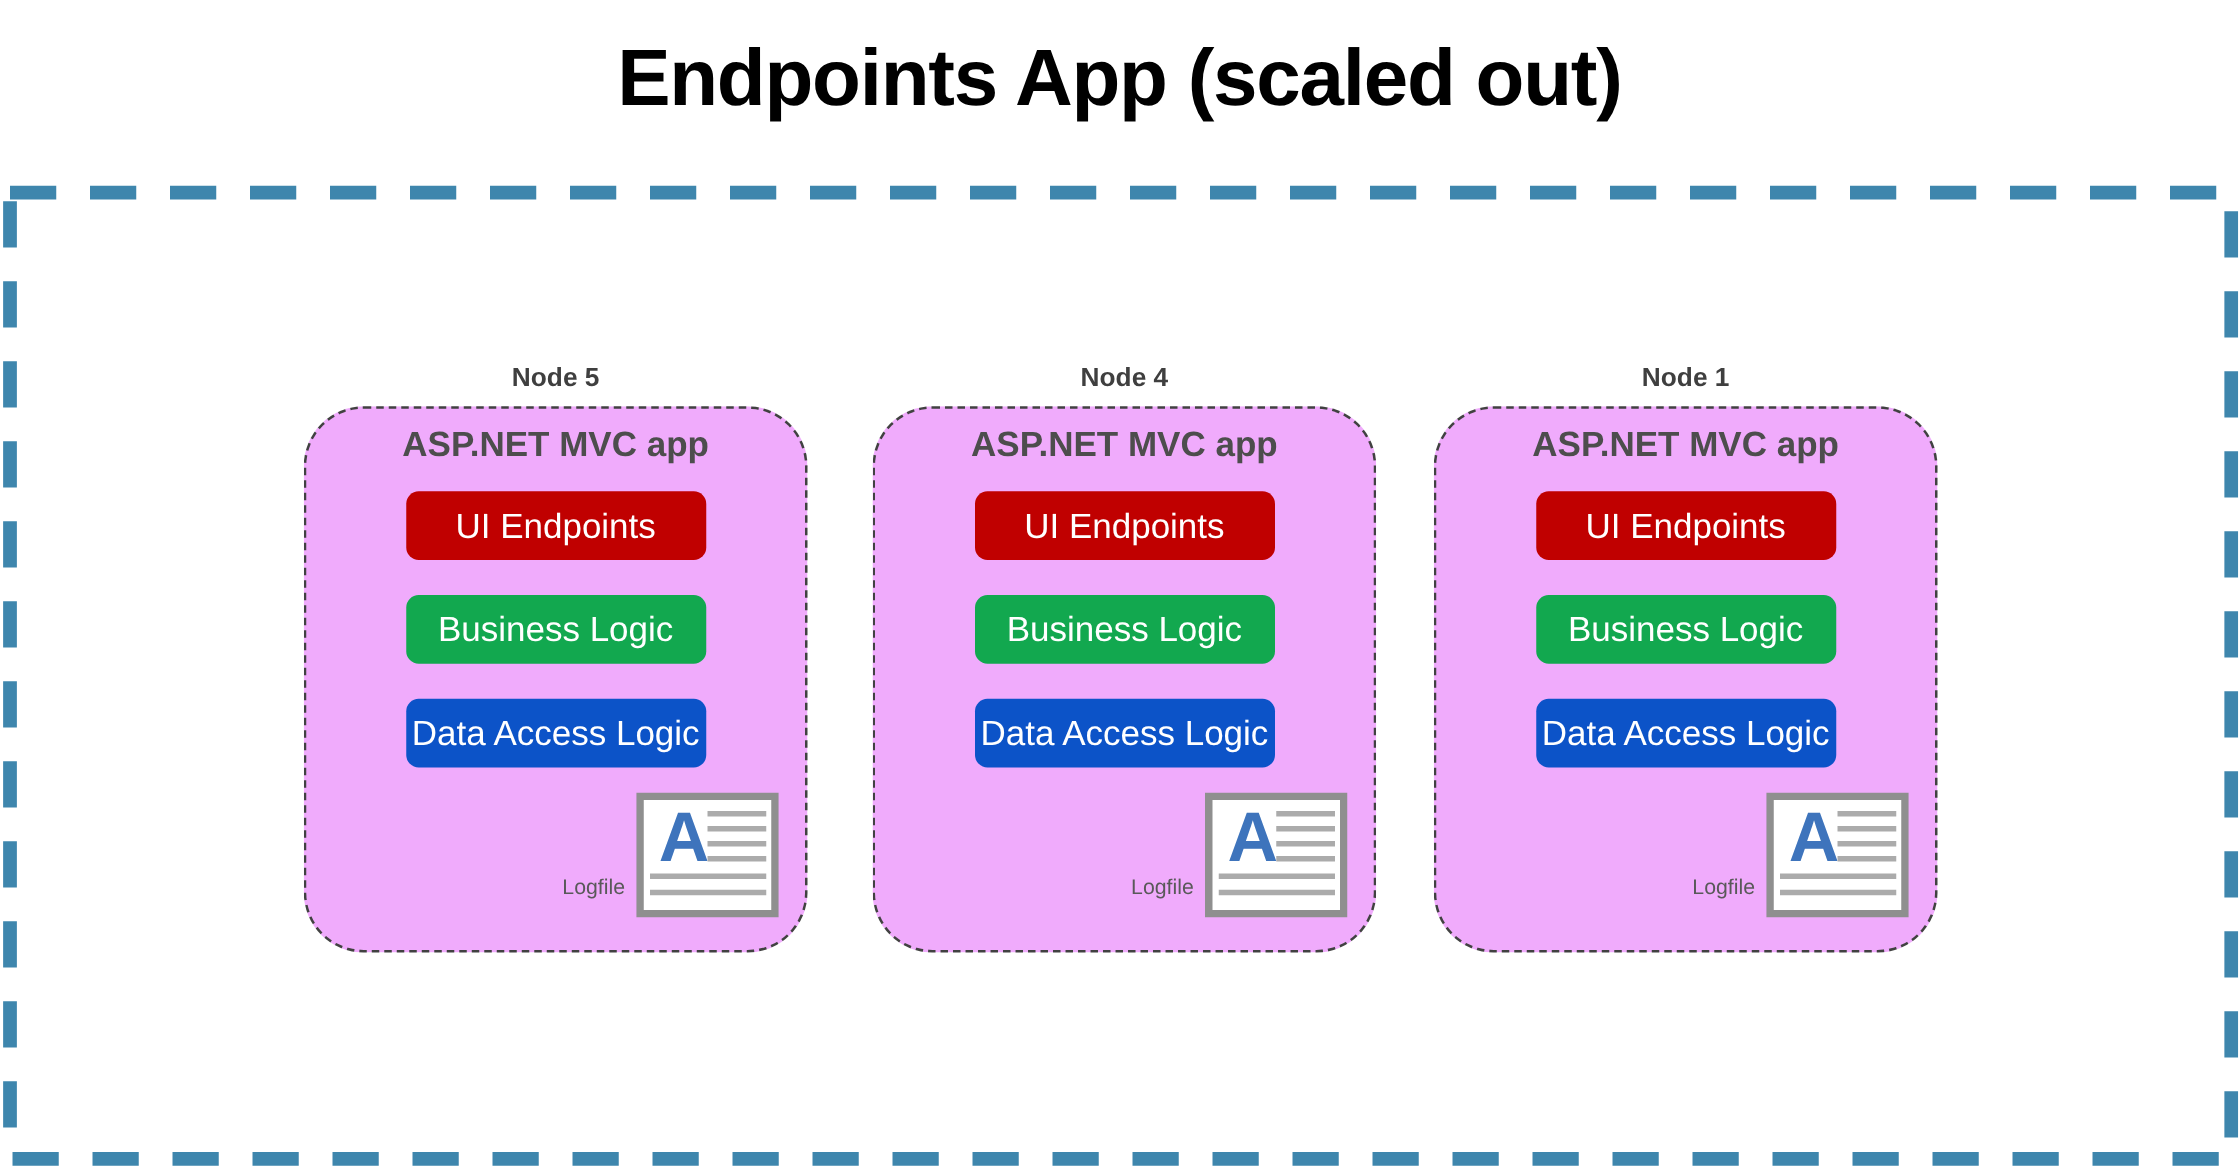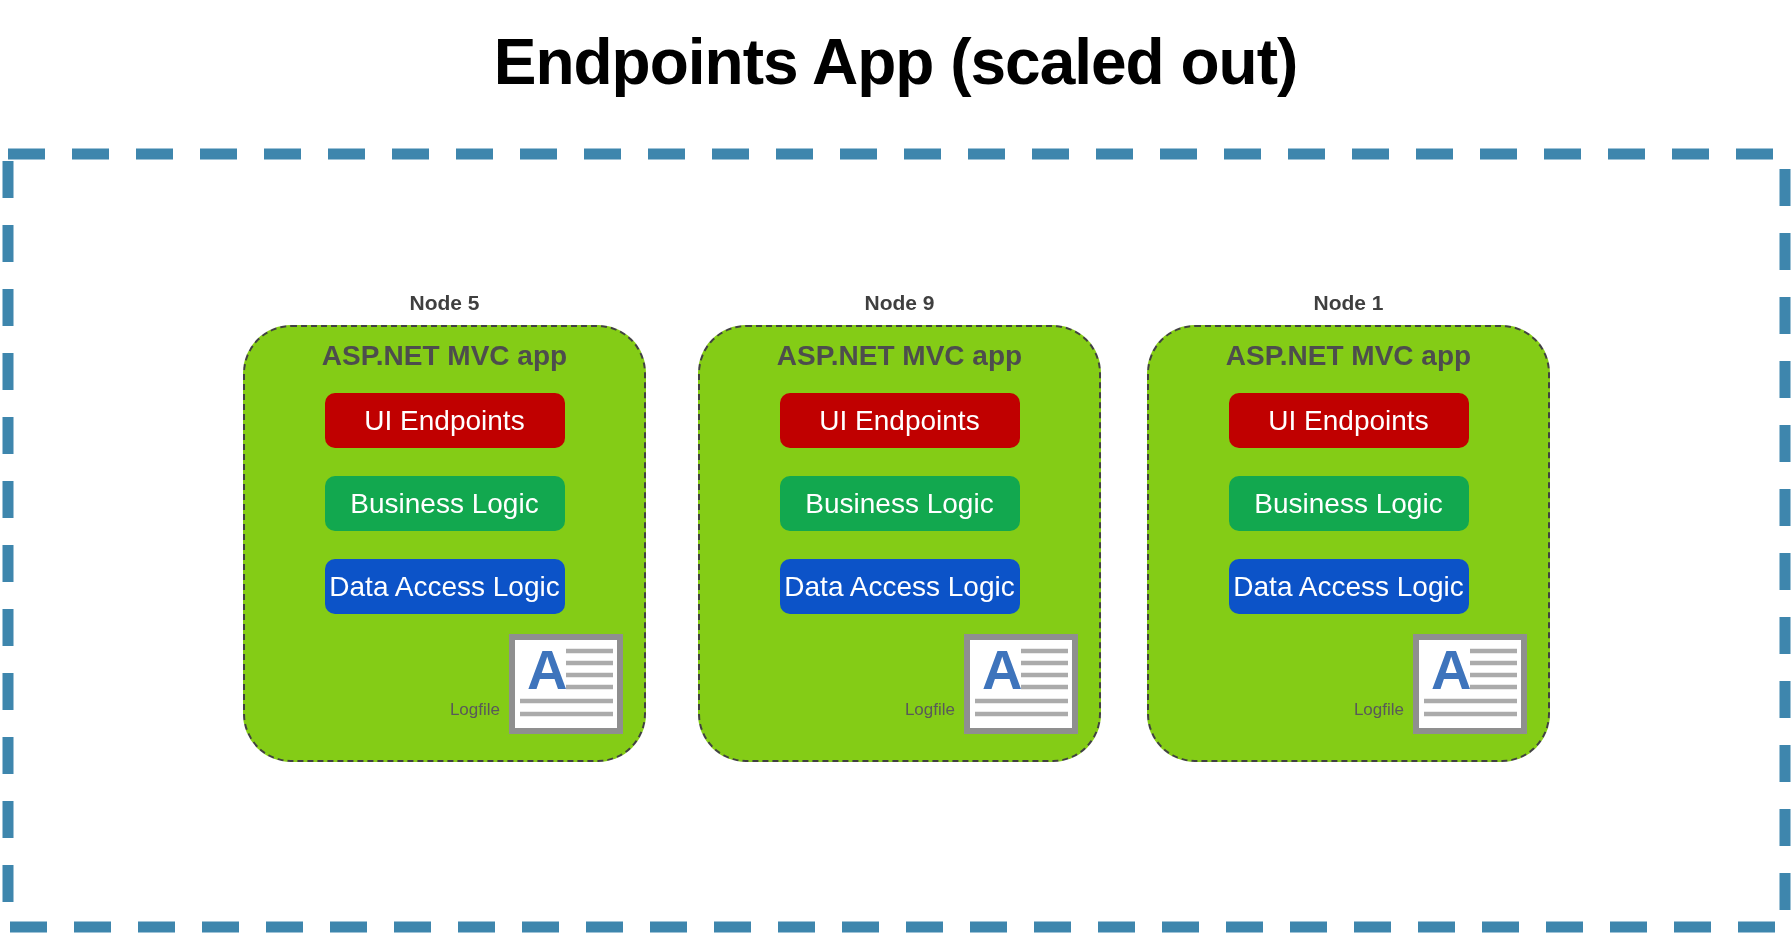--- a/index.html
+++ b/index.html
@@ -49,21 +49,21 @@
     font-weight: 700;
     color: #3f3f3f;
   }
   .node-box {
     box-sizing: border-box;
     margin-top: 7px;
     height: 437px;
     border: 2px dashed #414141;
     border-radius: 48px;
     position: relative;
-    background: #84cc16;
+    background: #f0abfc;
   }
   .app-title {
     margin-top: 13px;
     text-align: center;
     font-size: 28px;
     font-weight: 700;
     color: #4d4d4d;
     white-space: nowrap;
   }
   .components {
@@ -138,21 +138,21 @@
             <line x1="57" y1="53" x2="104" y2="53"></line>
             <line x1="11" y1="67" x2="104" y2="67"></line>
             <line x1="11" y1="80" x2="104" y2="80"></line>
           </g>
         </svg>
       </div>
     </div>
   </div>
 
   <div class="node" style="left:698px">
-    <div class="node-label">Node 9</div>
+    <div class="node-label">Node 4</div>
     <div class="node-box">
       <div class="app-title">ASP.NET MVC app</div>
       <div class="components">
         <div class="component" style="background-color: rgb(192, 0, 0);">UI Endpoints</div>
         <div class="component" style="background-color: rgb(18, 168, 79);">Business Logic</div>
         <div class="component" style="background-color: rgb(12, 83, 200);">Data Access Logic</div>
       </div>
       <div class="logfile">
         <div class="logfile-label">Logfile</div>
         <svg class="logfile-svg" viewBox="0 0 114 100" xmlns="http://www.w3.org/2000/svg">

